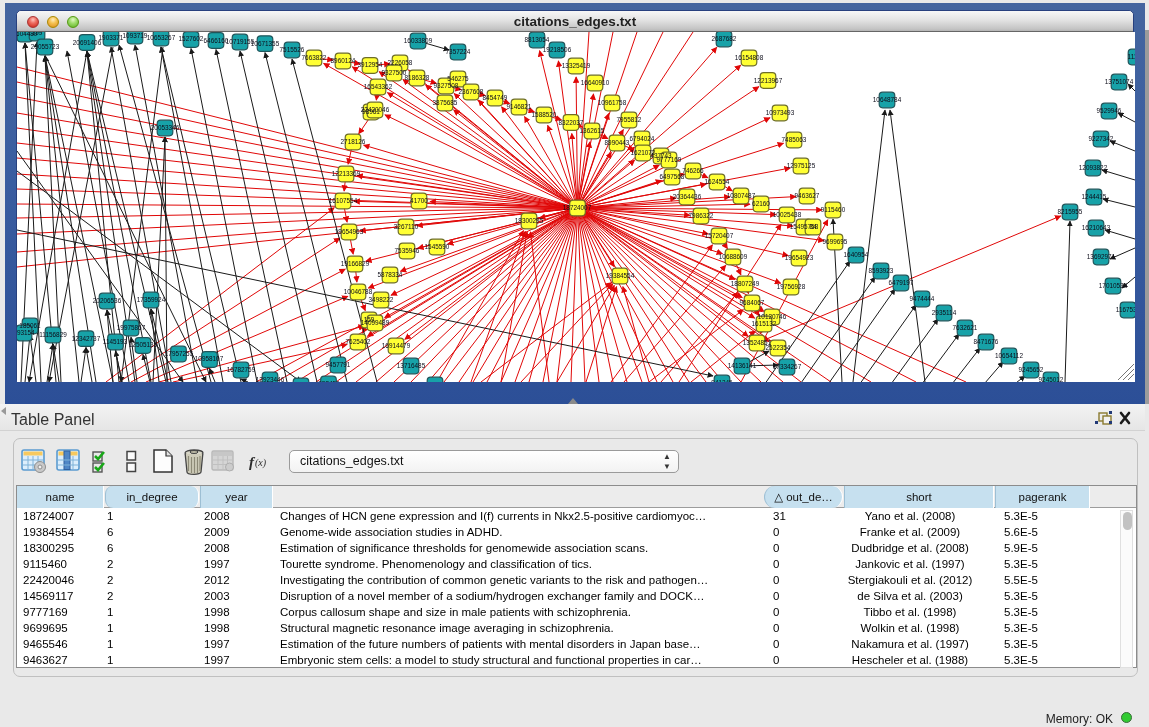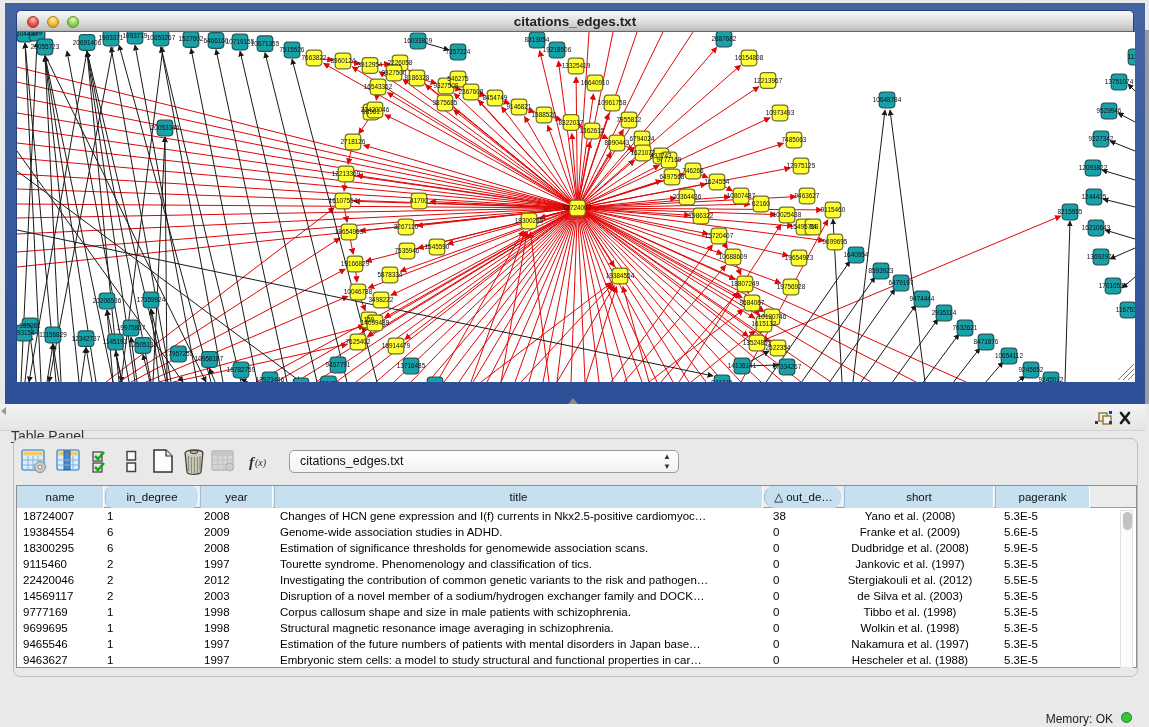--- a/index.html
+++ b/index.html
@@ -13,21 +13,21 @@
   border-bottom:1px solid #666; border-radius:5px 5px 0 0; }
 #tbar .title { text-align:center; font-size:13.5px; font-weight:bold; color:#222; line-height:21px; }
 .tl { position:absolute; top:4.5px; width:12px; height:12px; border-radius:50%; }
 #tl1 { left:10px; background:radial-gradient(circle at 50% 28%,#ffc3bd 0%,#ee6f64 38%,#da4236 72%,#ad2318 100%); border:0.5px solid #a33; }
 #tl2 { left:29.5px; background:radial-gradient(circle at 50% 28%,#ffedbe 0%,#f5c353 40%,#e7a231 74%,#bd7a12 100%); border:0.5px solid #a80; }
 #tl3 { left:49.5px; background:radial-gradient(circle at 50% 28%,#e2f9c6 0%,#a0dc6d 40%,#76c23e 76%,#4e9220 100%); border:0.5px solid #591; }
 #net { position:absolute; left:0; top:21px; }
 #tp { position:absolute; left:0; top:404px; width:1149px; height:323px; background:#e9e9e9; }
 #tphead { position:absolute; left:0; top:0; width:1145px; height:27px;
   background:linear-gradient(180deg,#f3f3f3,#e6e6e6); border-bottom:1px solid #d2d2d2; }
-#tphead .t { position:absolute; left:11px; top:24px; font-size:14px; color:#333;text-decoration:underline; }
+#tphead .t { position:absolute; left:11px; top:7px; font-size:16px; color:#333; }
 #inner { position:absolute; left:13px; top:34px; width:1125px; height:239px;
   background:#e9e9e9; border:1px solid #c0c0c0; border-radius:7px; }
 .ico { position:absolute; top:9px; }
 #dd { position:absolute; left:275px; top:11px; width:390px; height:23px; background:linear-gradient(180deg,#ffffff,#f2f2f2);
   border:1px solid #9a9a9a; border-radius:5px; font-size:12.5px; color:#111; line-height:21px; padding-left:10px; }
 #dd .arr { position:absolute; right:7px; top:1px; font-size:8px; color:#333; line-height:10px; }
 #tbl { position:absolute; left:2px; top:46px; width:1121px; height:183px; background:#fff; border:1px solid #8c8c8c; }
 #thead { position:absolute; left:0; top:0; width:100%; height:22px; background:#ececec; border-bottom:1px solid #9c9c9c; }
 .th { position:absolute; top:0; height:22px; background:#c6e0ef; border-right:1px solid #fff; border-left:1px solid #9dbfd4;
   font-size:11.5px; color:#111; text-align:center; line-height:22px; }
@@ -684,32 +684,31 @@
       </g>
     </svg>
     <div id="dd">citations_edges.txt
       <div class="arr">▲<br>▼</div>
     </div>
     <div id="tbl">
       <div id="thead">
         <div class="th" style="left:0px; width:87px; border-left:none;">name</div>
         <div class="th" style="left:88px; width:94px;border-radius:8px;">in_degree</div>
         <div class="th" style="left:183px; width:73px;">year</div>
-        <div class="th" style="left:257px; width:489px;">title</div>
         <div class="th" style="left:747px; width:79px;border-radius:11px;">△ out_de…</div>
         <div class="th" style="left:827px; width:150px;">short</div>
         <div class="th" style="left:978px; width:95px;">pagerank</div>
       </div>
       <div id="tbody">
 <div class="tr">
             <div class="c0">18724007</div>
             <div class="c1">1</div>
             <div class="c2">2008</div>
             <div class="c3">Changes of HCN gene expression and I(f) currents in Nkx2.5-positive cardiomyoc…</div>
-            <div class="c4">38</div>
+            <div class="c4">31</div>
             <div class="c5">Yano et al. (2008)</div>
             <div class="c6">5.3E-5</div>
           </div>
 <div class="tr">
             <div class="c0">19384554</div>
             <div class="c1">6</div>
             <div class="c2">2009</div>
             <div class="c3">Genome-wide association studies in ADHD.</div>
             <div class="c4">0</div>
             <div class="c5">Franke et al. (2009)</div>

